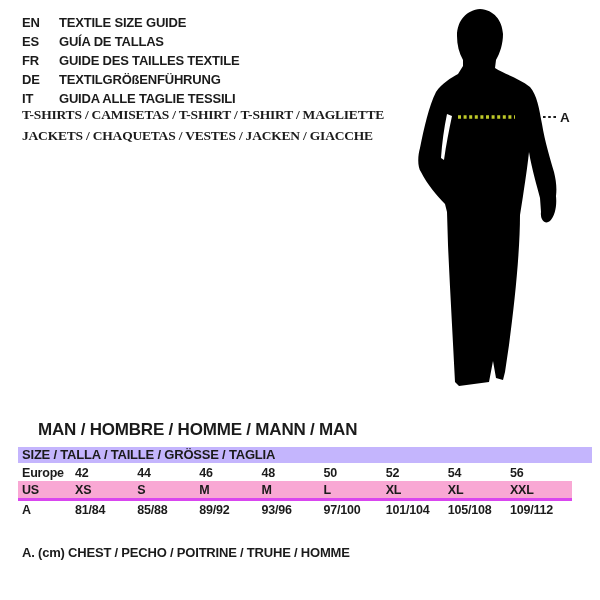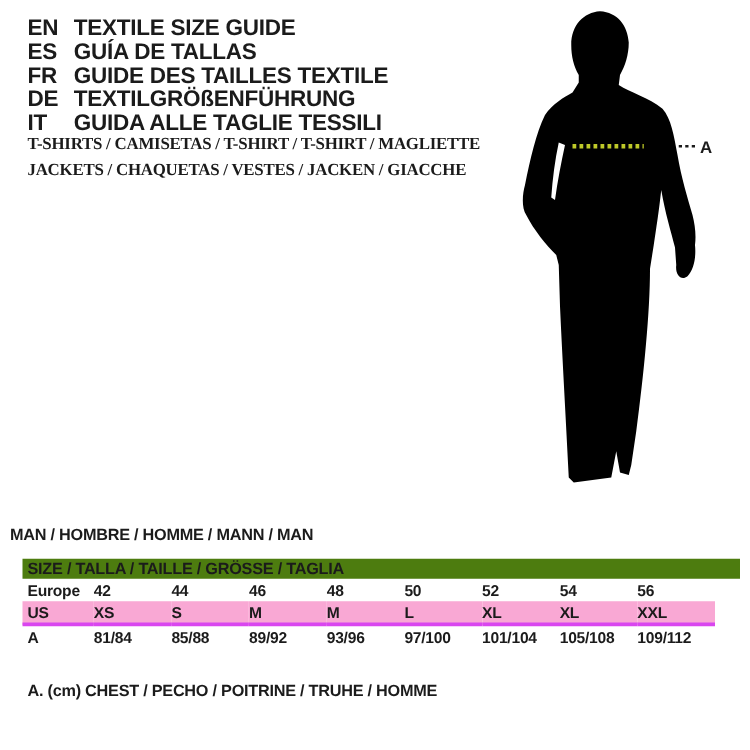--- a/index.html
+++ b/index.html
@@ -7,42 +7,42 @@
     width:600px;height:600px;position:relative;overflow:hidden;
     background:#ffffff;color:#1b1b1b;
     font-family:"Liberation Sans","DejaVu Sans",sans-serif;
     font-weight:700;
     -webkit-font-smoothing:antialiased;
   }
   .abs{position:absolute;}
 
   
   .lang-list{left:22px;top:13px;}
-  .lang-row{display:flex;line-height:19px;font-size:18px;letter-spacing:-0.2px;}
+  .lang-row{display:flex;line-height:19px;font-size:13px;letter-spacing:-0.2px;}
   .lang-code{width:37px;flex:0 0 37px;}
   .lang-label{white-space:nowrap;}
 
   
   .cat-list{left:22px;top:104px;}
   .cat-line{line-height:21px;font-size:13.5px;letter-spacing:-0.2px;white-space:nowrap;font-family:Liberation Serif, serif;}
 
   
   .figure-wrap{left:398px;top:0;width:202px;height:400px;}
 
   
-  .section-title{left:8px;top:420px;font-size:13px;letter-spacing:-0.2px;}
+  .section-title{left:38px;top:420px;font-size:17px;letter-spacing:-0.2px;}
 
   
   .size-table-wrap{left:18px;top:447px;width:574px;}
   table.size-table{border-collapse:collapse;width:554px;table-layout:fixed;}
   .size-table td{padding:0;font-size:12.5px;letter-spacing:-0.2px;text-align:left;height:17px;vertical-align:middle;}
   .size-table .row-label{text-align:left;padding-left:4px;}
   .size-table tr.shaded td{background:#f9a8d4;border-bottom:3px solid #d946ef;}
   .table-header{
-    background:#4d7c0f;height:16px;line-height:16px;
+    background:#c4b5fd;height:16px;line-height:16px;
     font-size:13px;letter-spacing:-0.2px;padding-left:4px;
     margin-bottom:1px;
   }
 
   
   .footnote{left:22px;top:545px;font-size:13px;letter-spacing:-0.2px;}
 </style>
 </head>
 <body>
 

